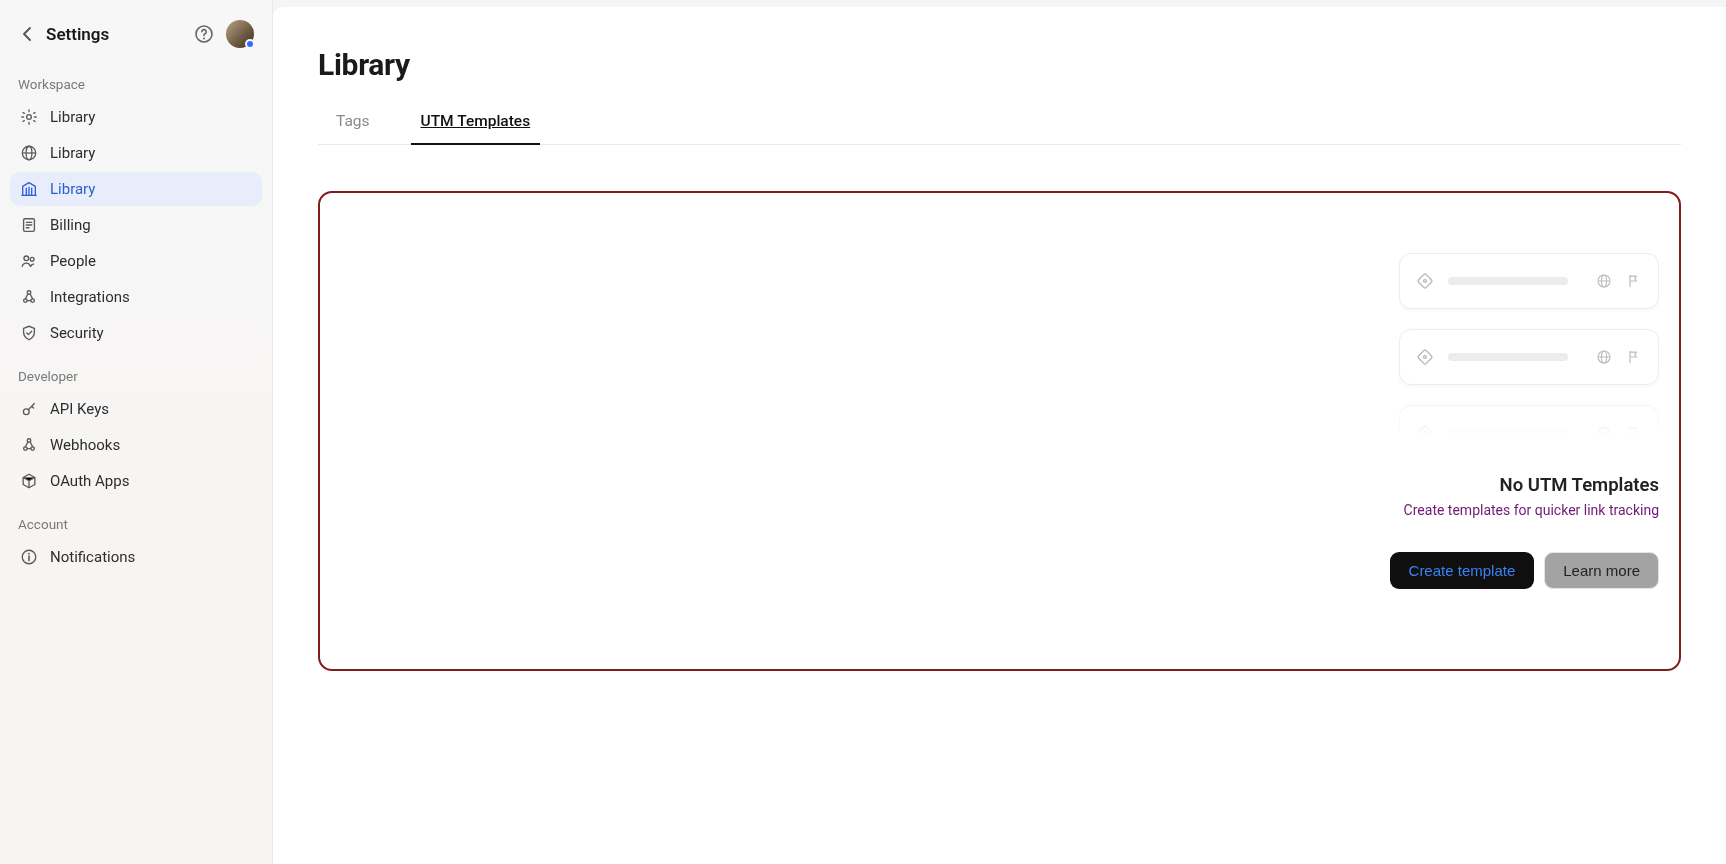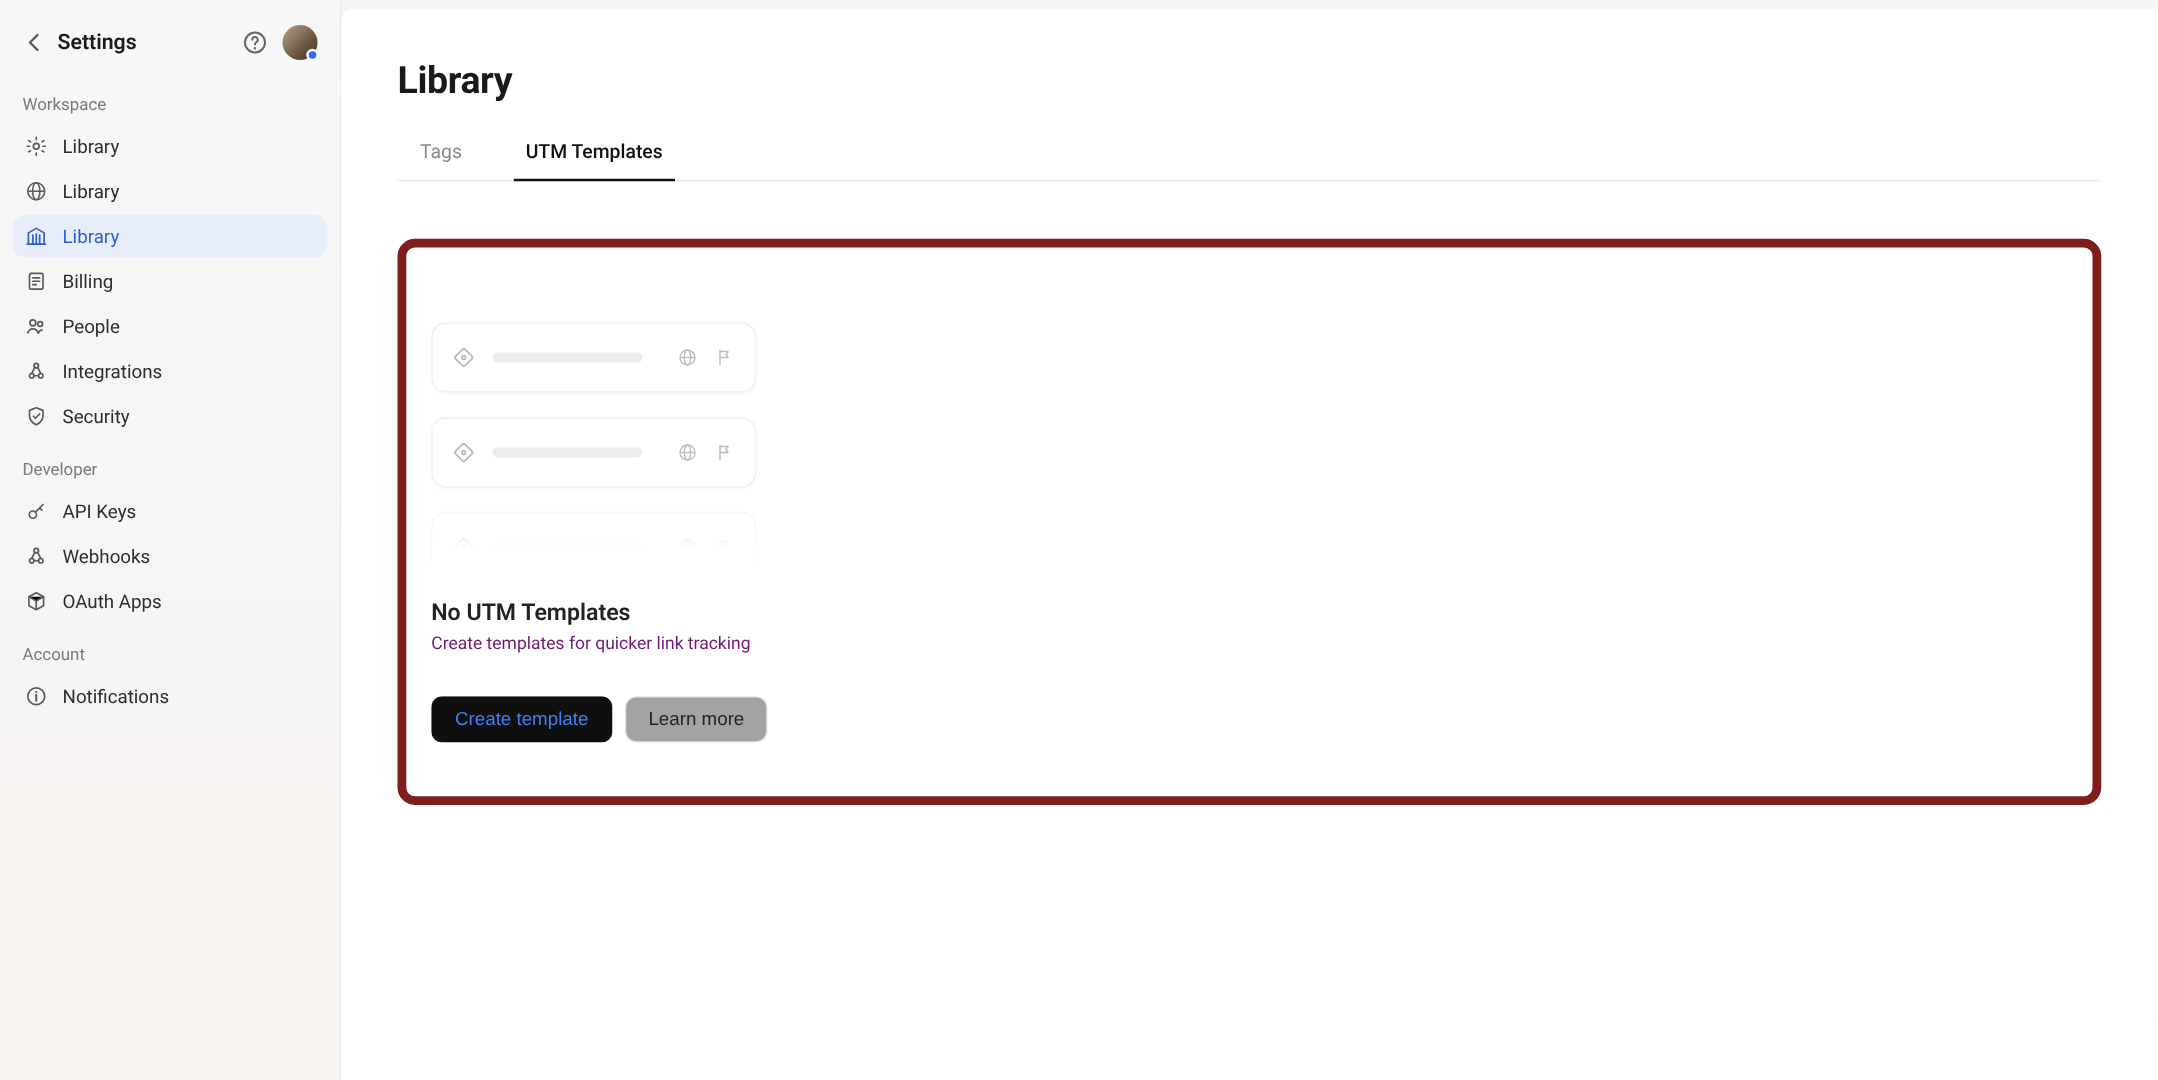--- a/index.html
+++ b/index.html
@@ -46,24 +46,24 @@
   flex:1;
   background:#fff;
   border-radius: 10px 0 0 0;
   margin: 7px 0 0 0;
   padding: 40px 45px;
   overflow:auto;
 }
 .page-title { font-size: 30px; font-weight:700; margin-bottom: 24px; letter-spacing:-0.3px; }
 .tabs { display:flex; gap: 51px; border-bottom:1px solid #e9e9e9; margin-bottom: 46px; padding-left: 18px; }
 .tab { padding: 6px 0 14px 0; font-size:15.5px; color:#8a8a8a; cursor:pointer; position:relative; }
-.tab.active { color:#111; font-weight:500; }
+.tab.active { color:#111; font-weight:500;text-decoration:underline; }
 .tab.active::after { content:""; position:absolute; left:-10px; right:-10px; bottom:-1px; height:2px; background:#111; }
 
-.content-card { border:7px solid #7f1d1d; border-radius:14px; padding: 60px 20px 43px 20px; display:flex; flex-direction:column; align-items:flex-start; }
+.content-card { border:2px solid #7f1d1d; border-radius:14px; padding: 60px 20px 80px 20px; display:flex; flex-direction:column; align-items:flex-end; }
 
 .empty-ill { width:260px; height:195px; position:relative; overflow:hidden; margin-bottom: 26px; }
 .ill-row { position:absolute; left:0; right:0; height:56px; background:#fff; border:1px solid #ededed; border-radius:12px; box-shadow: 0 1px 4px rgba(0,0,0,0.04); display:flex; align-items:center; padding:0 16px; gap:14px; }
 .ill-row.r1 { top:0; }
 .ill-row.r2 { top:76px; }
 .ill-row.r3 { top:152px; }
 .ill-diamond { width:18px; height:18px; color:#b8b8b8; flex-shrink:0; }
 .ill-bar { flex:1; height:8px; background:#ececec; border-radius:5px; margin-right: 14px; }
 .ill-globe, .ill-flag { width:16px; height:16px; color:#bdbdbd; flex-shrink:0; }
 .empty-ill::after { content:""; position:absolute; left:0; right:0; bottom:0; height:60px; background: linear-gradient(180deg, rgba(255,255,255,0) 0%, #fff 80%); pointer-events:none; }

